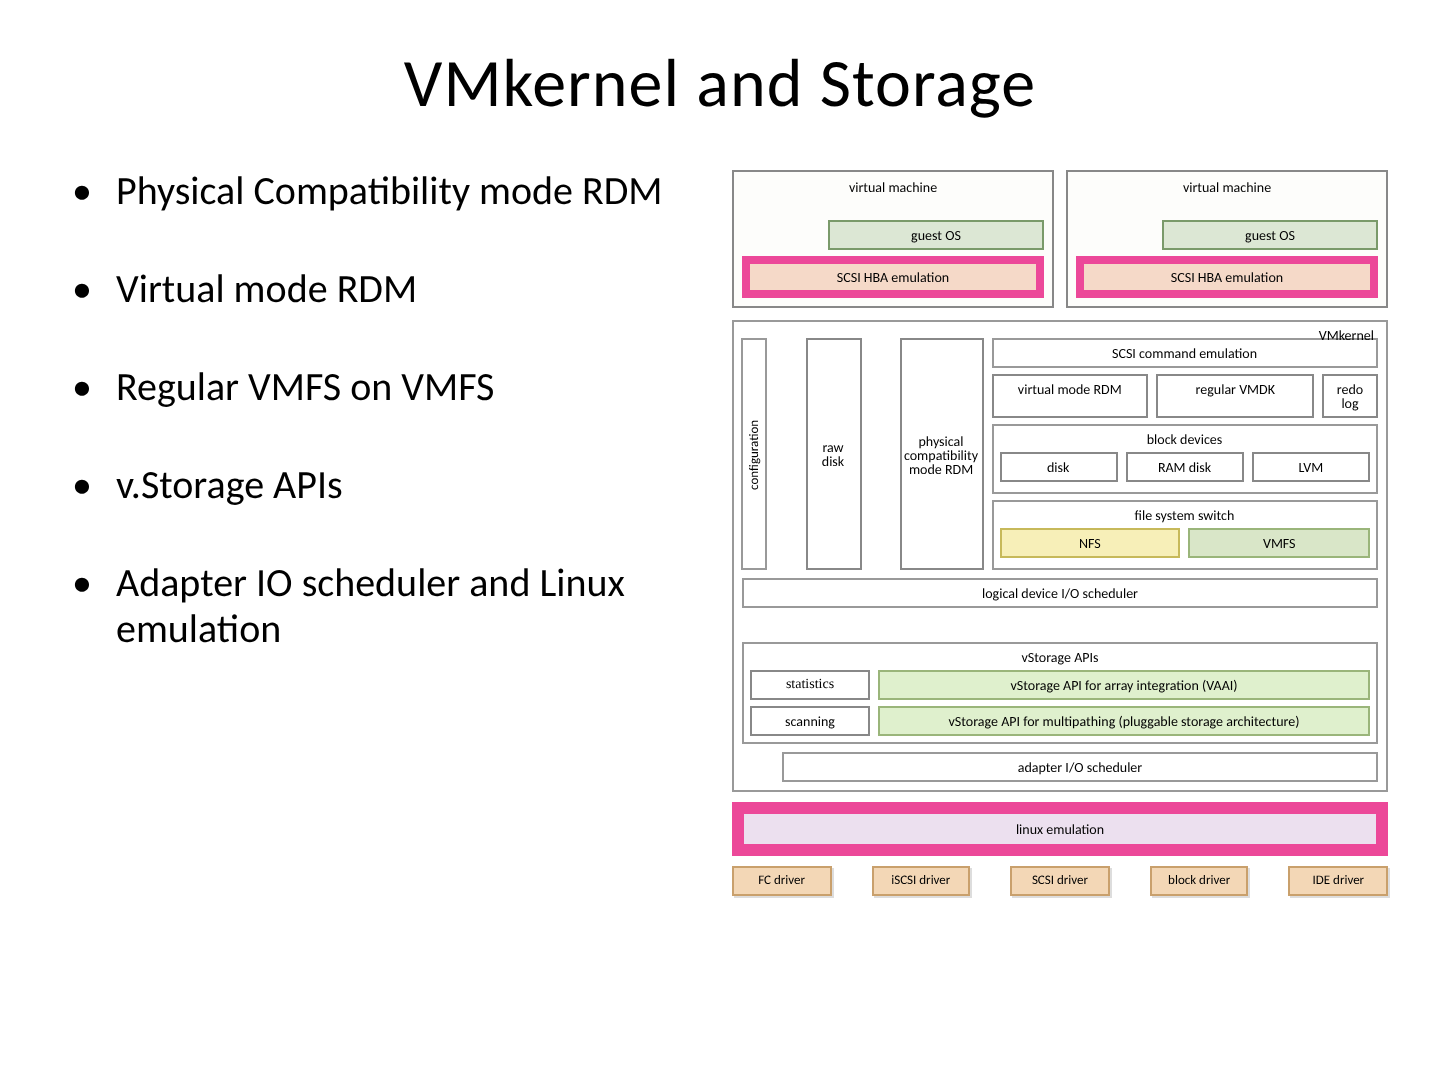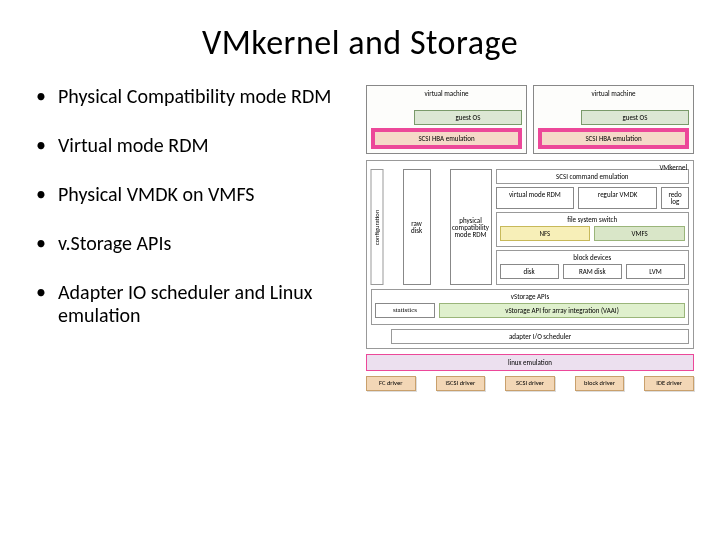--- a/index.html
+++ b/index.html
@@ -24,37 +24,37 @@
   .kmain { flex: 1; display: flex; flex-direction: column; gap: 3px; }
   .hsplit { display: flex; gap: 4px; }
   .hsplit > .box { flex: 1; }
   .fullbox { border: 1px solid #999; padding: 3px; text-align: center; background: #fff; }
   .fswrap { border: 1px solid #999; padding: 3px 3px 5px; }
   .fsw-lbl { text-align: center; margin-bottom: 3px; }
   .nfs { background: #f7efb8; border-color: #c7b95a; }
   .vmfs { background: #d9e6c8; border-color: #9ab57a; }
   .vapiwrap { border: 1px solid #999; padding: 3px; }
   .vapi-green { background: #dff0cd; border-color: #9ab57a; }
-  .linux { margin-top: 5px; background: #ece0ef; border: 1px solid #ec4899; padding: 4px; text-align: center; }
+  .linux { margin-top: 5px; background: #ece0ef; border: 6px solid #ec4899; padding: 4px; text-align: center; }
   .drivers { display: flex; gap: 20px; margin-top: 5px; }
   .drv { flex: 1; background: #f3d7b6; border: 1px solid #c9a06c; padding: 3px 2px; text-align: center; box-shadow: 1px 1px 0 #ddd; font-size: 6.5px; }
   .tall { min-height: 60px; display: flex; align-items: center; justify-content: center; margin-left: 15px; }
 </style>
 </head>
 <body>
 
 <div class="slide">
   <h1 class="title">VMkernel and Storage</h1>
 
   <div class="body">
 
     <ul class="bullets">
       <li>Physical Compatibility mode RDM</li>
       <li>Virtual mode RDM</li>
-      <li>Physical VMDK on VMFS</li>
+      <li>Regular VMFS on VMFS</li>
       <li>v.Storage APIs</li>
       <li>Adapter IO scheduler and Linux emulation</li>
     </ul>
 
     <div class="diagram">
 
       <div class="row">
         <div class="vm">
           <div class="cap">virtual machine</div>
           <div class="guest">guest OS</div>
@@ -74,43 +74,48 @@
           <div class="box tall" style="width:28px;">raw disk</div>
           <div class="box tall" style="width:42px;">physical compatibility mode RDM</div>
           <div class="kmain">
             <div class="fullbox">SCSI command emulation</div>
             <div class="hsplit">
               <div class="box">virtual mode RDM</div>
               <div class="box">regular VMDK</div>
               <div class="box" style="flex:0 0 28px;">redo log</div>
             </div>
             <div class="fswrap">
-              <div class="fsw-lbl">file system switch</div>
-              <div class="hsplit">
-                <div class="box nfs">NFS</div>
-                <div class="box vmfs">VMFS</div>
-              </div>
-            </div>
-            <div class="fswrap">
               <div class="fsw-lbl">block devices</div>
               <div class="hsplit">
                 <div class="box">disk</div>
                 <div class="box">RAM disk</div>
                 <div class="box">LVM</div>
               </div>
             </div>
+            <div class="fswrap">
+              <div class="fsw-lbl">file system switch</div>
+              <div class="hsplit">
+                <div class="box nfs">NFS</div>
+                <div class="box vmfs">VMFS</div>
+              </div>
+            </div>
           </div>
         </div>
 
+        <div class="fullbox" style="margin-top:4px;">logical device I/O scheduler</div>
 
-        <div class="vapiwrap" style="margin-top:4px;">
+        <div class="vapiwrap" style="margin-top:17px;">
           <div class="fsw-lbl">vStorage APIs</div>
           <div class="hsplit" style="margin-bottom:3px;">
             <div class="box" style="flex:0 0 60px;font-family:Liberation Serif, serif;">statistics</div>
             <div class="box vapi-green">vStorage API for array integration (VAAI)</div>
+          </div>
+          <div class="hsplit">
+            <div class="box" style="flex:0 0 60px;">scanning</div>
+            <div class="box vapi-green">vStorage API for multipathing (pluggable storage architecture)</div>
           </div>
         </div>
 
         <div class="fullbox" style="margin-top:4px;margin-left:20px;">adapter I/O scheduler</div>
       </div>
 
       <div class="linux">linux emulation</div>
 
       <div class="drivers">
         <div class="drv">FC driver</div>

